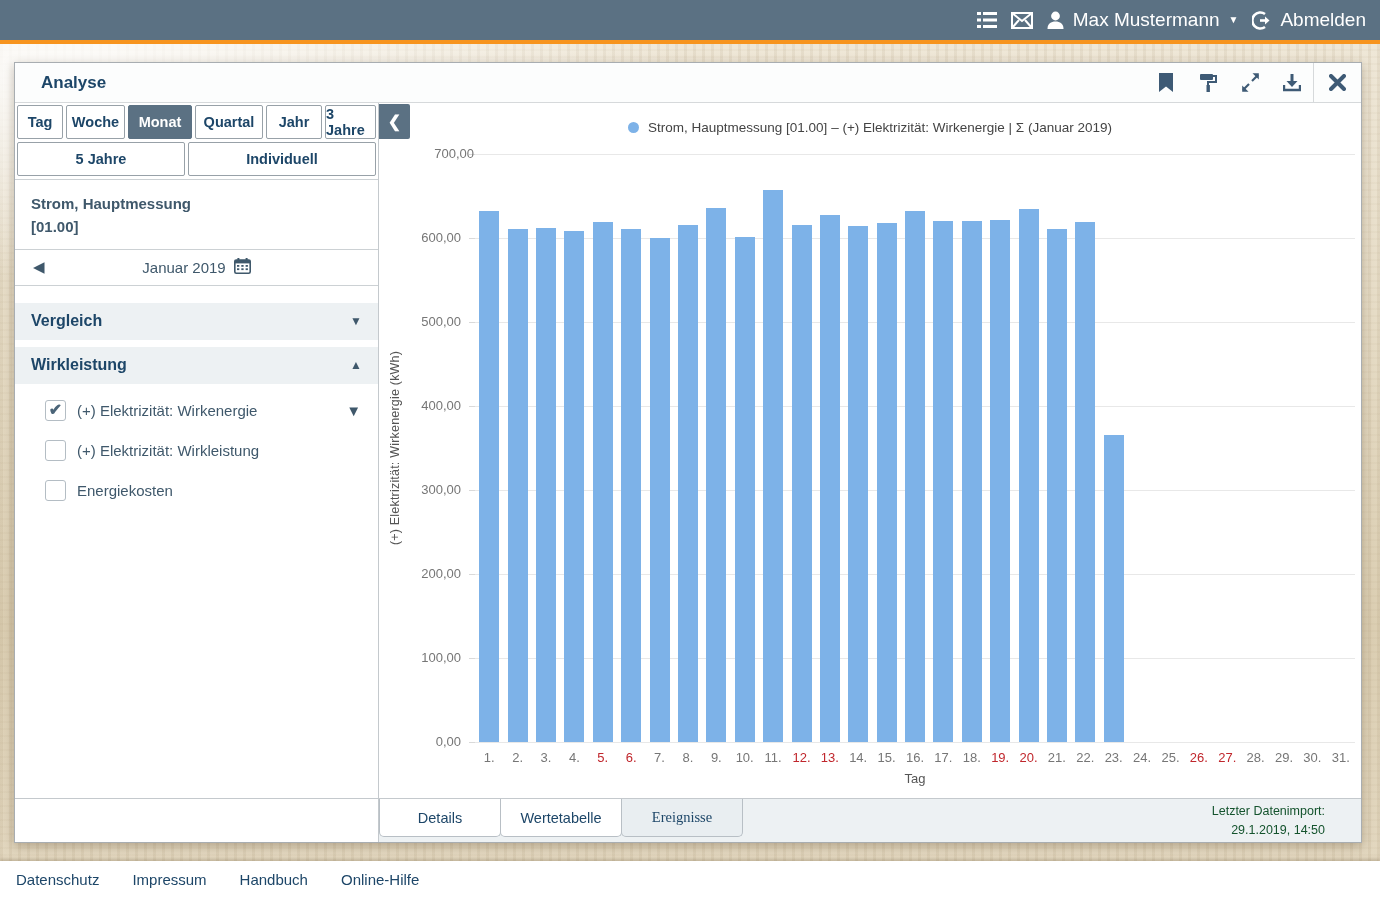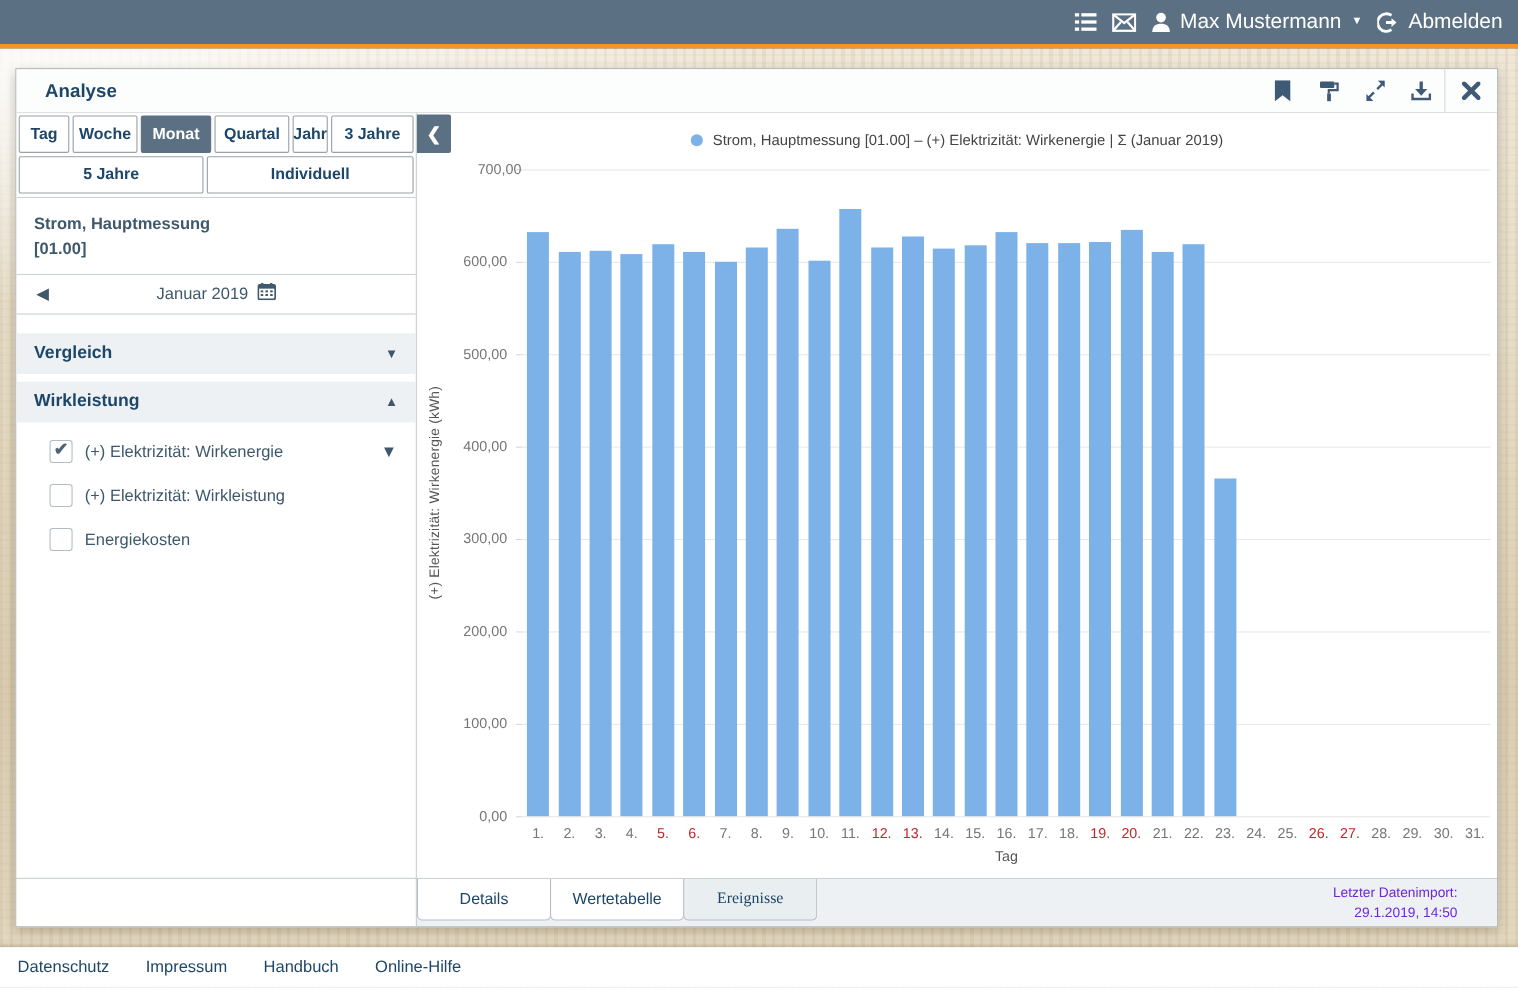--- a/index.html
+++ b/index.html
@@ -41,21 +41,21 @@
   
   .sidebar { width:364px; flex:0 0 364px; border-right:1px solid #c4c9cd; background:#fff;
     display:flex; flex-direction:column; }
   .period-rows { padding:2px 2px 0 2px; }
   .prow { display:flex; gap:3px; margin-bottom:3px; }
   .pbtn { height:34px; display:flex; align-items:center; justify-content:center;
     border:1px solid #98a1a8; border-radius:2px; background:#fff;
     font-size:14.5px; font-weight:bold; color:#1d4668; cursor:pointer; }
   .pbtn.selected { background:#5b7183; color:#fff; border-color:#5b7183; }
   .w-tag{width:46px;} .w-woche{width:59px;} .w-monat{width:64px;} .w-quartal{width:68px;}
-  .w-jahr{width:32px;} .w-3jahre{flex:1;} .w-5jahre{width:168px;} .w-indiv{flex:1;}
+  .w-jahr{width:56px;} .w-3jahre{flex:1;} .w-5jahre{width:168px;} .w-indiv{flex:1;}
 
   .meter-block { border-top:1px solid #ccd1d4; border-bottom:1px solid #ccd1d4;
     padding:12px 16px 10px 16px; font-size:15px; font-weight:bold; color:#3f586b; line-height:1.55; }
   .date-nav { height:36px; border-bottom:1px solid #ccd1d4; position:relative;
     display:flex; align-items:center; justify-content:center; gap:8px;
     color:#3f586b; font-size:15px; }
   .date-prev { position:absolute; left:18px; top:50%; transform:translateY(-50%);
     color:#3f586b; font-size:15px; cursor:pointer; }
   .cal-icon { cursor:pointer; }
 
@@ -96,21 +96,21 @@
   
   .win-footer { flex:0 0 44px; display:flex; border-top:1px solid #c4c9cd; }
   .foot-spacer { width:364px; flex:0 0 364px; background:#fff; border-right:1px solid #c4c9cd; }
   .tabzone { flex:1; background:#edf1f3; display:flex; align-items:flex-start; }
   .tab { width:122px; height:38px; display:flex; align-items:center; justify-content:center;
     border:1px solid #b8bfc5; border-top:none; border-radius:0 0 5px 5px;
     background:#fff; font-size:14.5px; color:#1d4668; cursor:pointer; margin-left:-1px; }
   .tab:first-child { margin-left:0; }
   .tab.t3 { background:#e9eef1;font-family:Liberation Serif, serif; }
   .import-info { margin-left:auto; align-self:center; text-align:right; padding-right:36px;
-    font-size:12.5px; color:#6d28d9; line-height:1.5; }
+    font-size:12.5px; color:#14532d; line-height:1.5; }
 
   
   .page-footer { position:absolute; left:0; bottom:0; width:1380px; height:37px; background:#fff;
     display:flex; align-items:center; gap:33px; padding-left:16px;
     box-shadow:0 -2px 3px rgba(90,70,40,.25); }
   .page-footer a { font-size:15px; color:#1d4668; text-decoration:none; cursor:pointer; }
 </style>
 </head>
 <body>
 

